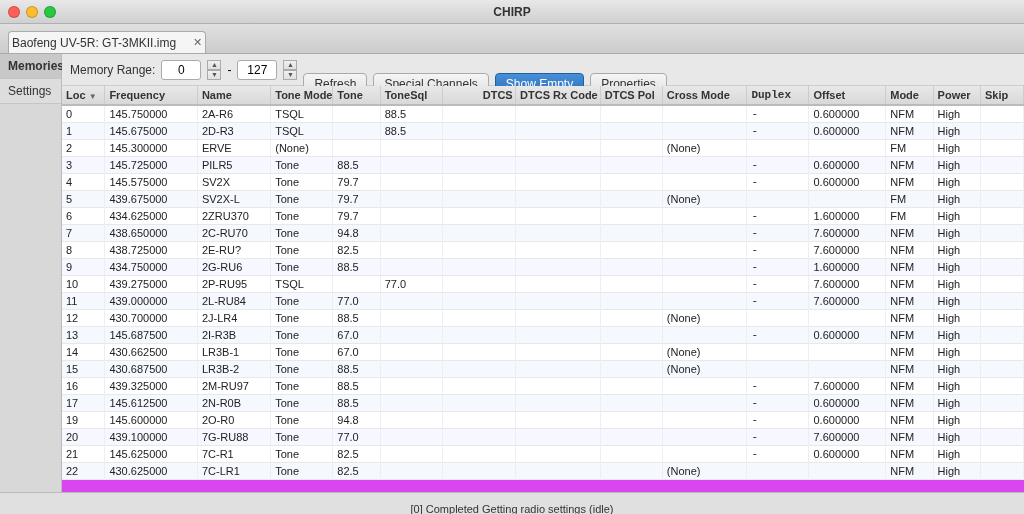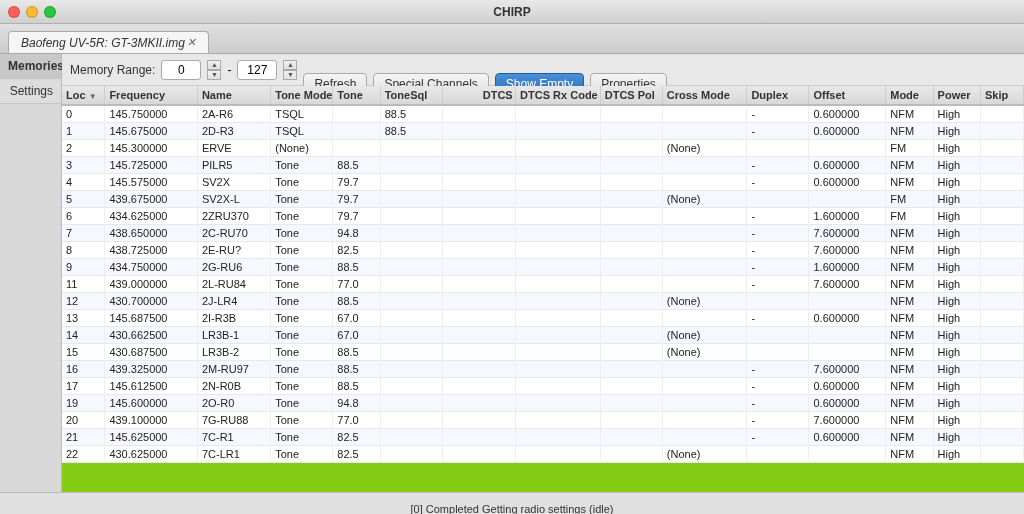--- a/index.html
+++ b/index.html
@@ -50,29 +50,28 @@
       display: flex;
       align-items: flex-end;
       border-bottom: 1px solid #aaa;
       height: 30px;
     }
     .tab {
       background: linear-gradient(to bottom, #d0d0d0, #c0c0c0);
       border: 1px solid #aaa;
       border-bottom: none;
       border-radius: 4px 4px 0 0;
-      padding: 3px 12px;
+      padding: 3px 3px;
       font-size: 12px;
       color: #333;
       cursor: pointer;
       display: flex;
       align-items: center;
-      gap: 2px;
+      gap: 17px;
       height: 22px;
-      font-style: italic;
     }
     .tab.active {
       background: #f5f5f5;
       z-index: 1;
     }
     .tab-close {
       font-size: 11px;
       color: #666;
       cursor: pointer;
     }
@@ -91,21 +90,21 @@
       display: flex;
       flex-direction: column;
     }
     .sidebar-btn {
       padding: 5px 8px;
       font-size: 12px;
       color: #333;
       cursor: pointer;
       border-bottom: 1px solid #c5c5c5;
       background: #ddd;
-      text-align: right;
+      text-align: left;
     }
     .sidebar-btn.active {
       background: #c8c8c8;
       font-weight: 600;
     }
 
     
     .content {
       flex: 1;
       display: flex;
@@ -170,21 +169,21 @@
       justify-content: center;
       font-size: 7px;
       color: #555;
     }
 
     
     .table-container {
       flex: 1;
       overflow-y: scroll;
       overflow-x: hidden;
-      background: #84cc16;
+      background: #d946ef;
     }
     table {
       width: 100%;
       border-collapse: collapse;
       table-layout: fixed;
     }
     thead th {
       background: linear-gradient(to bottom, #e8e8e8, #d8d8d8);
       border-right: 1px solid #ccc;
       border-bottom: 2px solid #bbb;
@@ -224,21 +223,21 @@
     .col-loc    { width: 38px; }
     .col-freq   { width: 82px; margin-left: 32px; }
     .col-name   { width: 65px; }
     .col-tmode  { width: 55px; }
     .col-tone   { width: 42px; }
     .col-tonesql{ width: 55px; }
     .col-dtcs   { width: 65px; padding-left: 40px; }
     .col-dtcsrx { width: 75px; }
     .col-dtcspol{ width: 55px; }
     .col-cross  { width: 75px; }
-    .col-duplex { width: 55px; }
+    .col-duplex { width: 55px; font-family: Liberation Mono, monospace; }
     .col-offset { width: 68px; }
     .col-mode   { width: 42px; }
     .col-power  { width: 42px; }
     .col-skip   { width: 38px; }
 
     
     .statusbar {
       height: 32px;
       background: #e0e0e0;
       border-top: 1px solid #bbb;
@@ -500,20 +499,37 @@
               <td class="col-dtcsrx"></td>
               <td class="col-dtcspol"></td>
               <td class="col-cross"></td>
               <td class="col-duplex">-</td>
               <td class="col-offset">1.600000</td>
               <td class="col-mode">NFM</td>
               <td class="col-power">High</td>
               <td class="col-skip"></td>
             </tr>
             <tr>
+              <td class="col-loc">10</td>
+              <td class="col-freq">439.275000</td>
+              <td class="col-name">2P-RU95</td>
+              <td class="col-tmode">TSQL</td>
+              <td class="col-tone"></td>
+              <td class="col-tonesql">77.0</td>
+              <td class="col-dtcs"></td>
+              <td class="col-dtcsrx"></td>
+              <td class="col-dtcspol"></td>
+              <td class="col-cross"></td>
+              <td class="col-duplex">-</td>
+              <td class="col-offset">7.600000</td>
+              <td class="col-mode">NFM</td>
+              <td class="col-power">High</td>
+              <td class="col-skip"></td>
+            </tr>
+            <tr>
               <td class="col-loc">11</td>
               <td class="col-freq">439.000000</td>
               <td class="col-name">2L-RU84</td>
               <td class="col-tmode">Tone</td>
               <td class="col-tone">77.0</td>
               <td class="col-tonesql"></td>
               <td class="col-dtcs"></td>
               <td class="col-dtcsrx"></td>
               <td class="col-dtcspol"></td>
               <td class="col-cross"></td>

